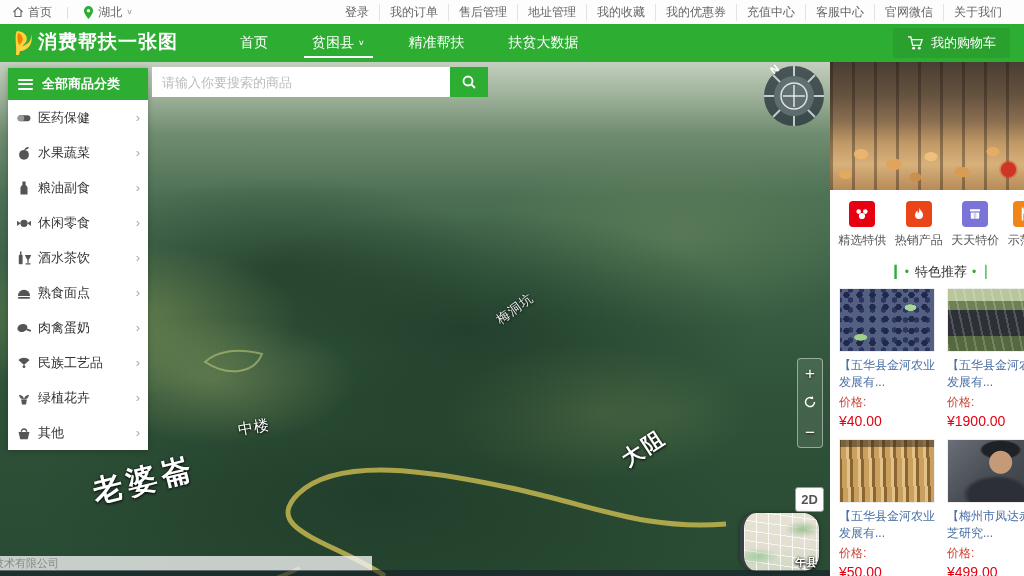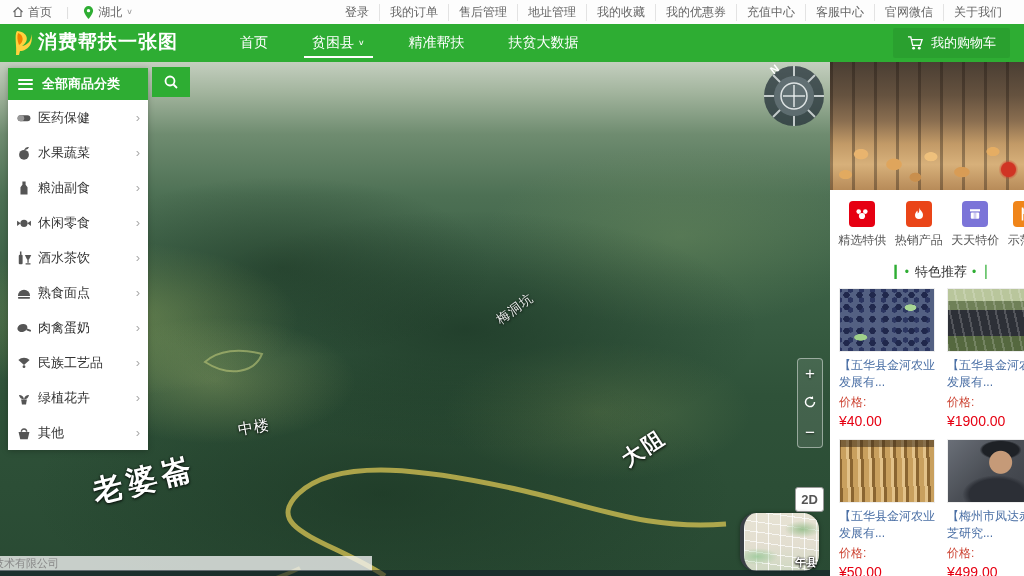--- a/index.html
+++ b/index.html
@@ -362,20 +362,21 @@
       <svg class="cat-icon" viewBox="0 0 15 15">
           <path d="M2.4 6.6h10.2L11 13.4H4z" fill="#555"></path>
           <path d="M5 6.4a2.5 2.7 0 0 1 5 0" fill="none" stroke="#555" stroke-width="1.3"></path>
         </svg>
       <span class="side-label">其他</span>
       <span class="side-arrow">›</span>
     </div>
   </div>
 
   <div class="searchbar">
+    <input class="search-input" placeholder="请输入你要搜索的商品" style="">
     <button class="search-btn">
       <svg width="16" height="16" viewBox="0 0 16 16">
         <circle cx="7" cy="7" r="4.5" fill="none" stroke="#fff" stroke-width="1.8"></circle>
         <line x1="10.5" y1="10.5" x2="14" y2="14" stroke="#fff" stroke-width="1.8"></line>
       </svg>
     </button>
   </div>
 
   <div class="rightpanel">
     <div class="photo"></div>

